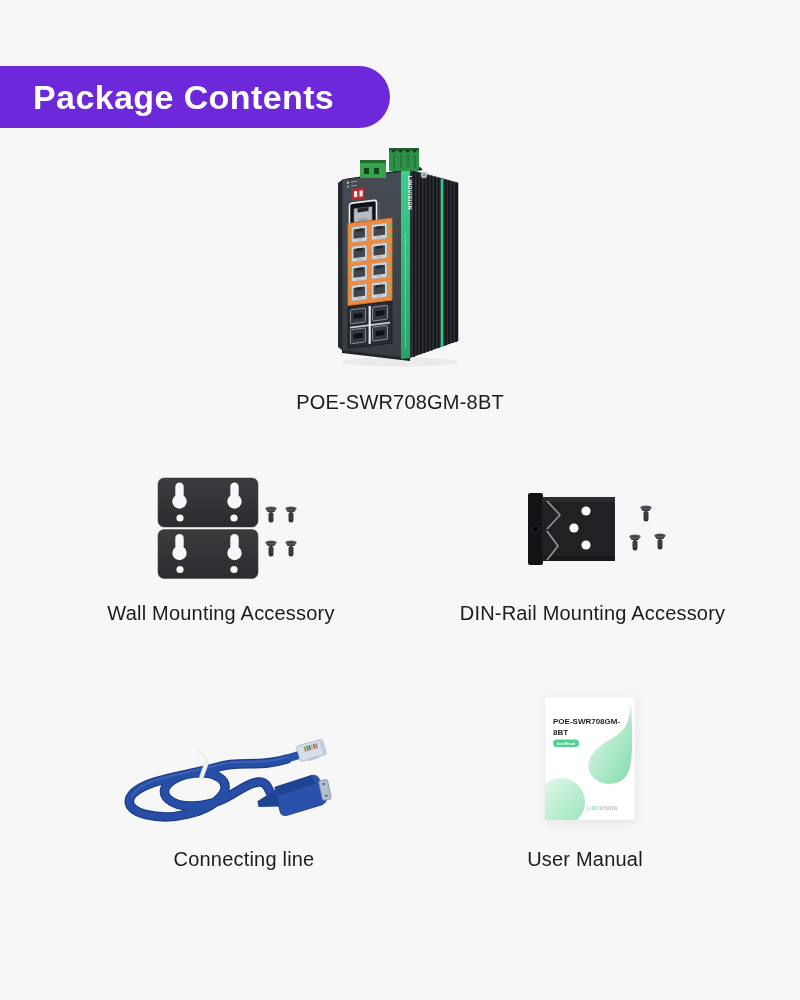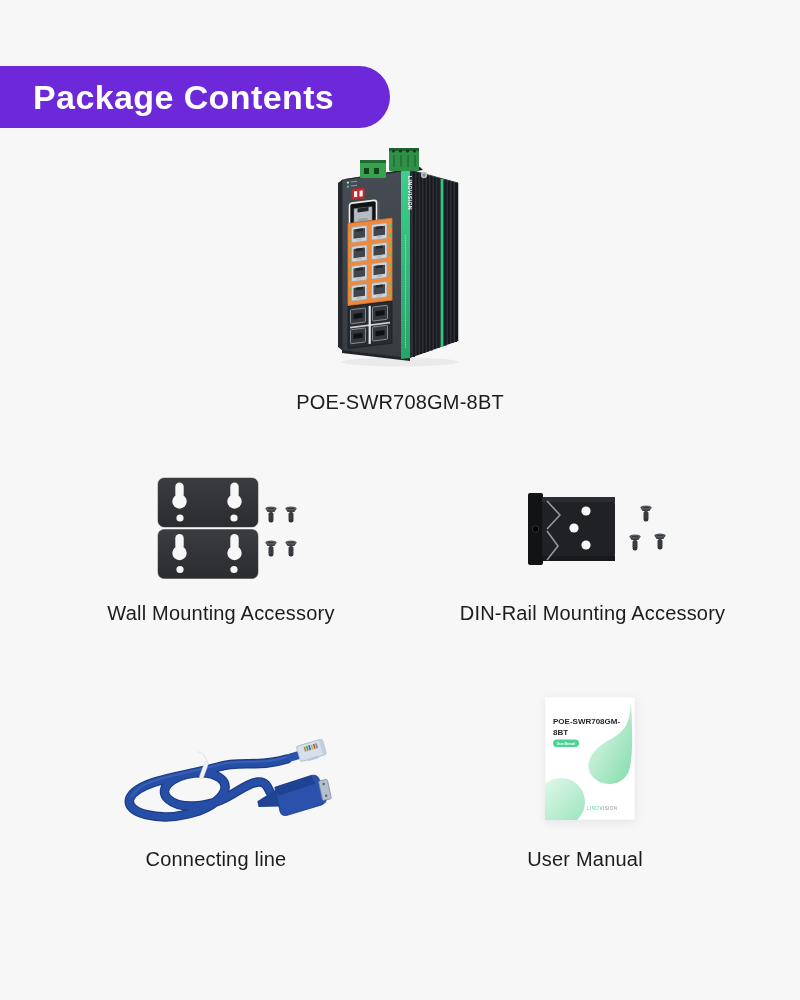--- a/index.html
+++ b/index.html
@@ -17,21 +17,21 @@
     margin:0 0 0 33px;font-size:34px;font-weight:700;color:#ffffff;letter-spacing:.4px;
   }
   
   .caption{
     position:absolute;text-align:center;font-size:20px;font-weight:500;
     color:#1b1c1e;letter-spacing:.2px;
   }
   .cap-product{left:0;top:371px;width:800px;margin-top:20px;}
   .cap-wall{left:46px;top:602px;width:350px;}
   .cap-din{left:420px;top:602px;width:345px;}
-  .cap-cable{left:41px;top:848px;width:350px;}
+  .cap-cable{left:69px;top:848px;width:350px;}
   .cap-manual{left:420px;top:848px;width:330px;}
   
   .fig{position:absolute;}
   .fig-switch{left:325px;top:143px;width:155px;height:227px;}
   .fig-wall{left:152px;top:472px;width:150px;height:112px;}
   .fig-din{left:520px;top:488px;width:180px;height:90px;}
   .fig-cable{left:108px;top:722px;width:250px;height:105px;}
   .fig-manual{left:545px;top:697px;width:90px;height:126px;filter:drop-shadow(0 2px 5px rgba(0,0,0,.08));}
   
   .pOut{fill:#cfd4d9;stroke:#99a0a7;stroke-width:.6;}

